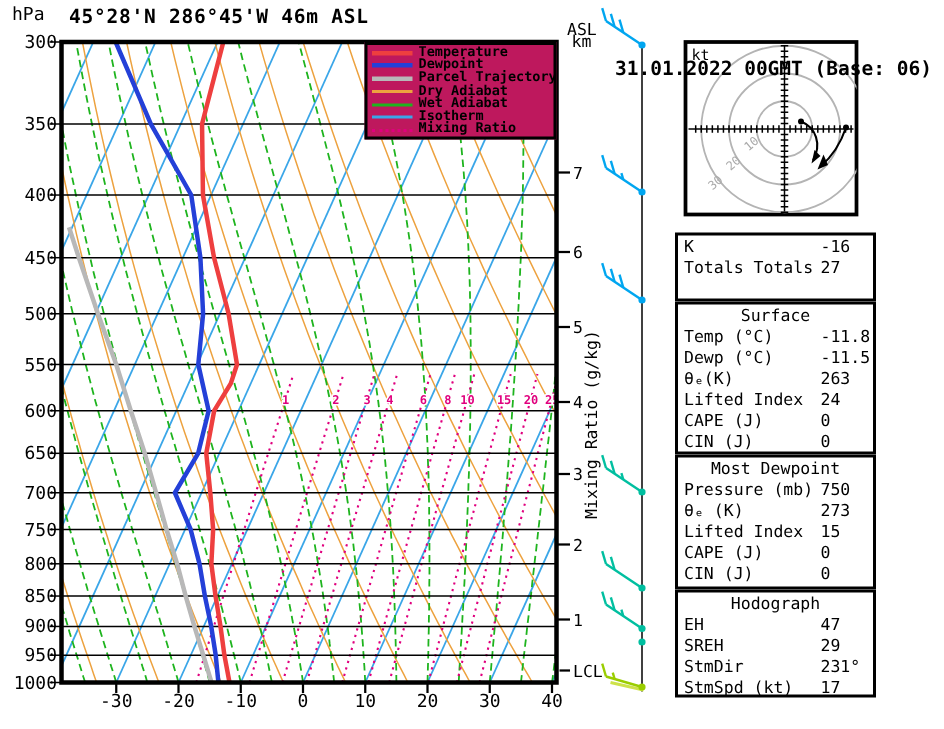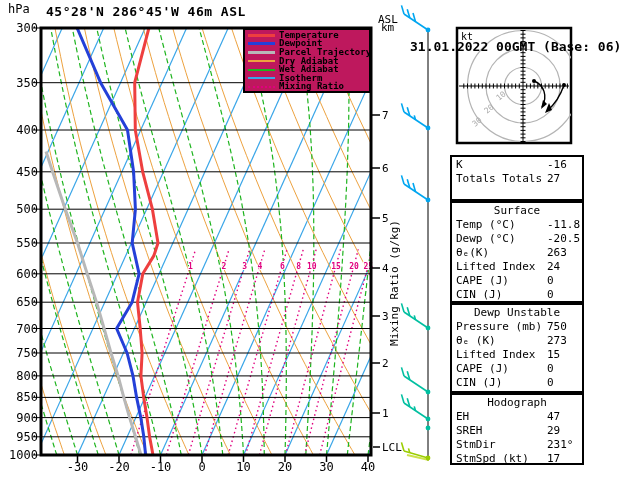--- a/index.html
+++ b/index.html
@@ -367,28 +367,28 @@
 
 
   <div id="table-panel">
       <div class="tbox" style="top: 155px; height: 46px;">
         <div class="trow"><span>K</span><span class="tvalue">-16</span></div>
         <div class="trow"><span>Totals Totals</span><span class="tvalue">27</span></div>
       </div>
       <div class="tbox" style="top: 201px; height: 102px;">
         <div class="thead">Surface</div>
         <div class="trow"><span>Temp (°C)</span><span class="tvalue">-11.8</span></div>
-        <div class="trow"><span>Dewp (°C)</span><span class="tvalue">-20.5</span></div>
+        <div class="trow"><span>Dewp (°C)</span><span class="tvalue">-11.5</span></div>
         <div class="trow"><span>θₑ(K)</span><span class="tvalue">263</span></div>
         <div class="trow"><span>Lifted Index</span><span class="tvalue">24</span></div>
         <div class="trow"><span>CAPE (J)</span><span class="tvalue">0</span></div>
         <div class="trow"><span>CIN (J)</span><span class="tvalue">0</span></div>
       </div>
       <div class="tbox" style="top: 303px; height: 90px;">
-        <div class="thead">Dewp Unstable</div>
+        <div class="thead">Most Dewpoint</div>
         <div class="trow"><span>Pressure (mb)</span><span class="tvalue">750</span></div>
         <div class="trow"><span>θₑ (K)</span><span class="tvalue">273</span></div>
         <div class="trow"><span>Lifted Index</span><span class="tvalue">15</span></div>
         <div class="trow"><span>CAPE (J)</span><span class="tvalue">0</span></div>
         <div class="trow"><span>CIN (J)</span><span class="tvalue">0</span></div>
       </div>
       <div class="tbox" style="top: 393px; height: 72px;">
         <div class="thead">Hodograph</div>
         <div class="trow"><span>EH</span><span class="tvalue">47</span></div>
         <div class="trow"><span>SREH</span><span class="tvalue">29</span></div>

